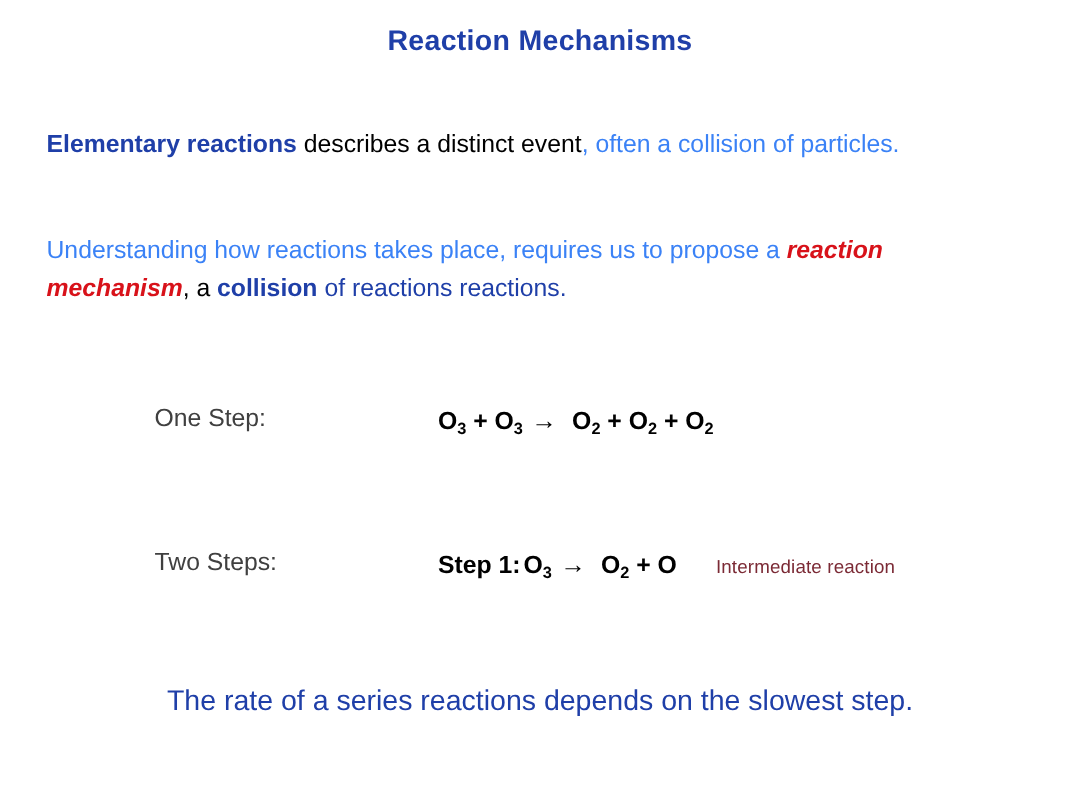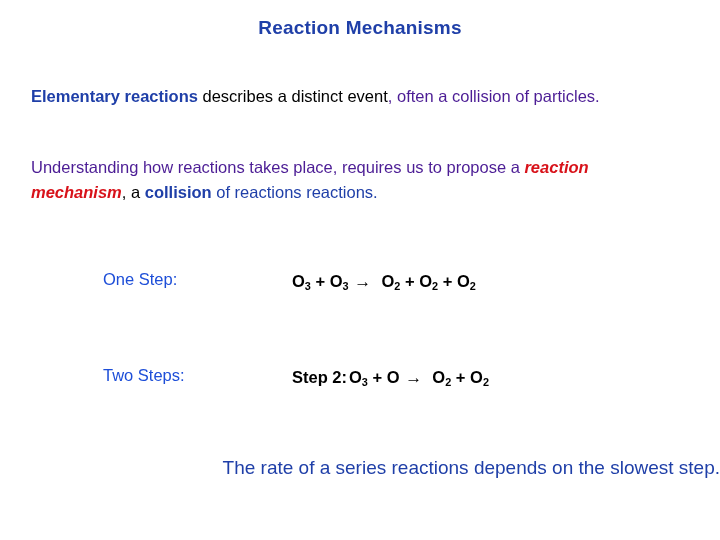--- a/index.html
+++ b/index.html
@@ -43,38 +43,38 @@
     width: 648px;
     font-size: 16.5px;
     line-height: 25px;
     color: #000000;
   }
   .para-1 { top: 84px; }
   .para-2 { top: 155px; }
 
   .b-blue  { color: #1f3fa8; font-weight: bold; }
   .b-black { color: #000000; font-weight: normal; }
-  .n-black { color: #4c1d95; font-weight: normal; }
+  .n-black { color: #3b82f6; font-weight: normal; }
   .b-red-i { color: #d8121a; font-weight: bold; font-style: italic; }
   .n-blue  { color: #1f3fa8; font-weight: normal; }
 
   
   .eq-row {
     position: absolute;
     left: 0;
     width: 720px;
   }
   .eq-row-one { top: 270px; }
   .eq-row-two { top: 366px; }
 
   .eq-label {
     position: absolute;
     left: 103px;
     top: 0;
-    color: #1d4ed8;
+    color: #404040;
     font-size: 16.5px;
     font-weight: normal;
     white-space: nowrap;
   }
 
   .eq-body {
     position: absolute;
     left: 249px;
     top: 0;
     color: #000000;
@@ -112,21 +112,21 @@
     padding-left: 26px;
     letter-spacing: 0.1px;
   }
 
   
   .closing {
     position: absolute;
     top: 457px;
     left: 0;
     width: 720px;
-    text-align: right;
+    text-align: center;
     font-size: 19px;
     font-weight: normal;
     color: #1f3fa8;
   }
 </style>
 </head>
 <body>
 
 <div class="slide">
 
@@ -154,29 +154,27 @@
         <span>+</span>
         <span><span>O</span><sub>2</sub></span>
       </span>
     </div>
   </div>
 
   <div class="eq-row eq-row-two">
     <div class="eq-label">Two Steps:</div>
     <div class="eq-body">
 
-
       <span class="eq-line">
-        <span class="eq-steplabel">Step 2:</span><span>O<sub>3</sub></span>
-        <span>+</span>
-        <span>O</span>
+        <span class="eq-steplabel">Step 1:</span><span>O<sub>3</sub></span>
         <span class="arrow">→</span>
         &nbsp;<span>O<sub>2</sub></span>
         <span>+</span>
-        <span>O<sub>2</sub></span>
+        <span>O</span><span class="note">Intermediate reaction</span>
       </span>
+
 
     </div>
   </div>
 
   <div class="closing">The rate of a series reactions depends on the slowest step.</div>
 
 </div>
 
 </body></html>

